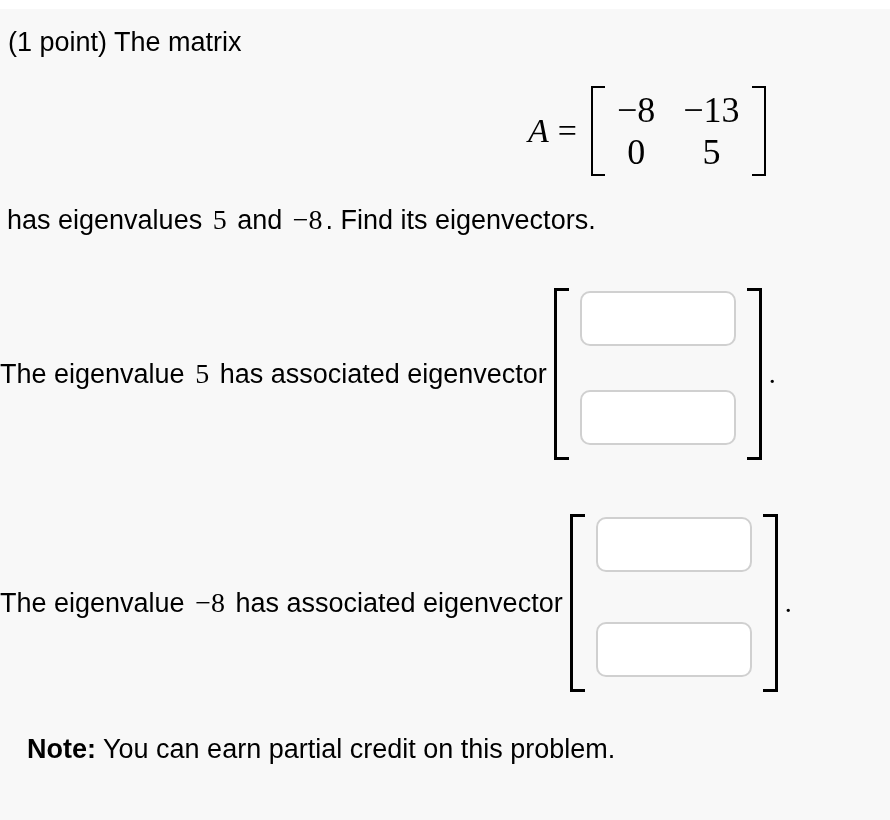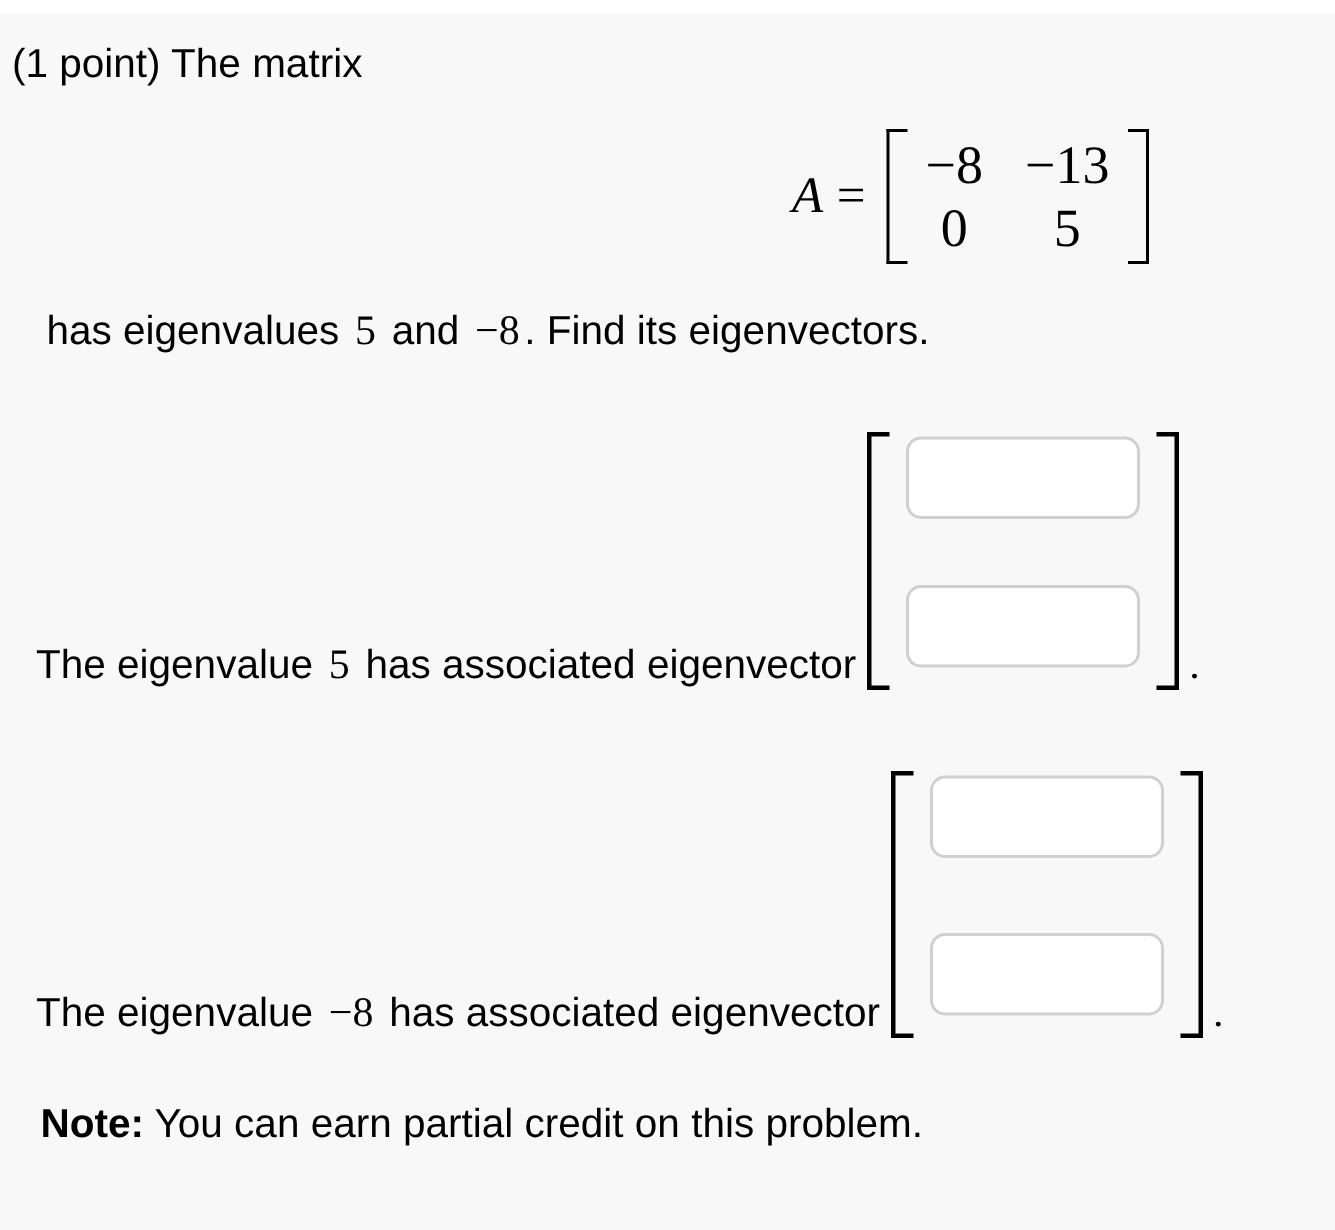--- a/index.html
+++ b/index.html
@@ -40,31 +40,31 @@
     column-gap: 28px;
     justify-items: center;
     align-items: center;
     padding: 3px 12px;
     font-family: "Liberation Serif", serif;
     font-size: 36px; line-height: 42px;
   }
   
   .eigenline {
     position: absolute; left: 7px; top: 204px;
-    font-size: 27px; line-height: 32px; white-space: pre; margin-left: 24px;
+    font-size: 27px; line-height: 32px; white-space: pre;
   }
   .math {
     font-family: "Liberation Serif", serif;
     font-size: 28px;
     margin: 0 3px;
   }
   
   .vecrow {
-    position: absolute; left: 24px;
-    display: flex; align-items: flex-end;
+    position: absolute; left: 0;
+    display: flex; align-items: center;
   }
   .vecrow .label { font-size: 27px; white-space: pre; }
   .vbracket {
     width: 12px; align-self: stretch;
     border: 3px solid #000;
   }
   .vbracket.vleft  { border-right: none; margin-left: 7px; }
   .vbracket.vright { border-left: none; }
   .vinputs {
     align-self: stretch;

